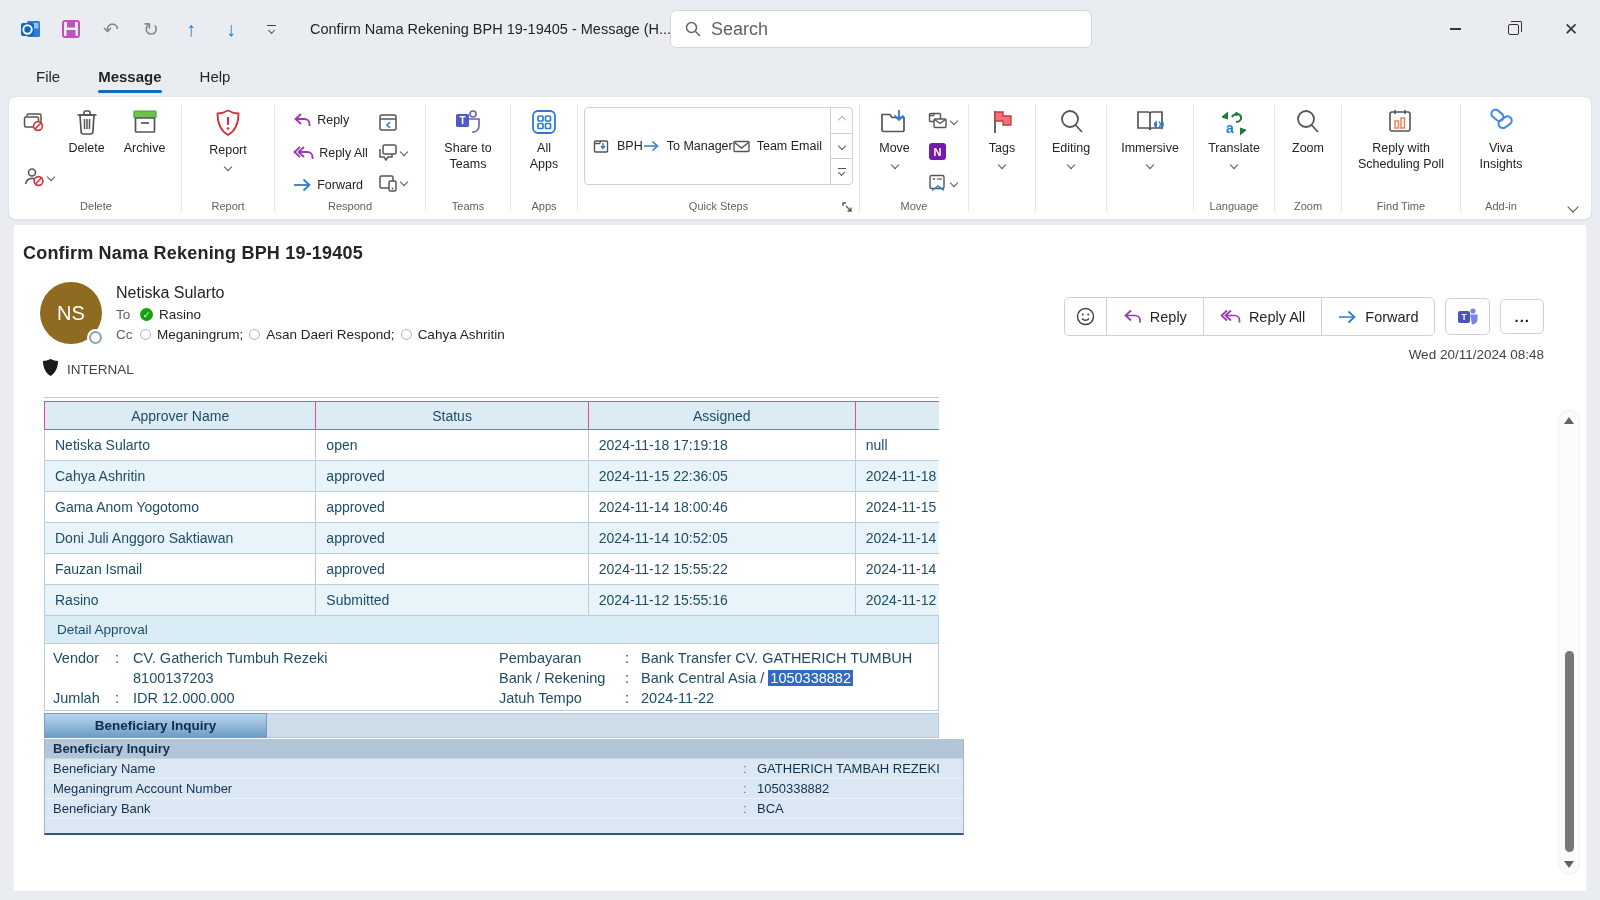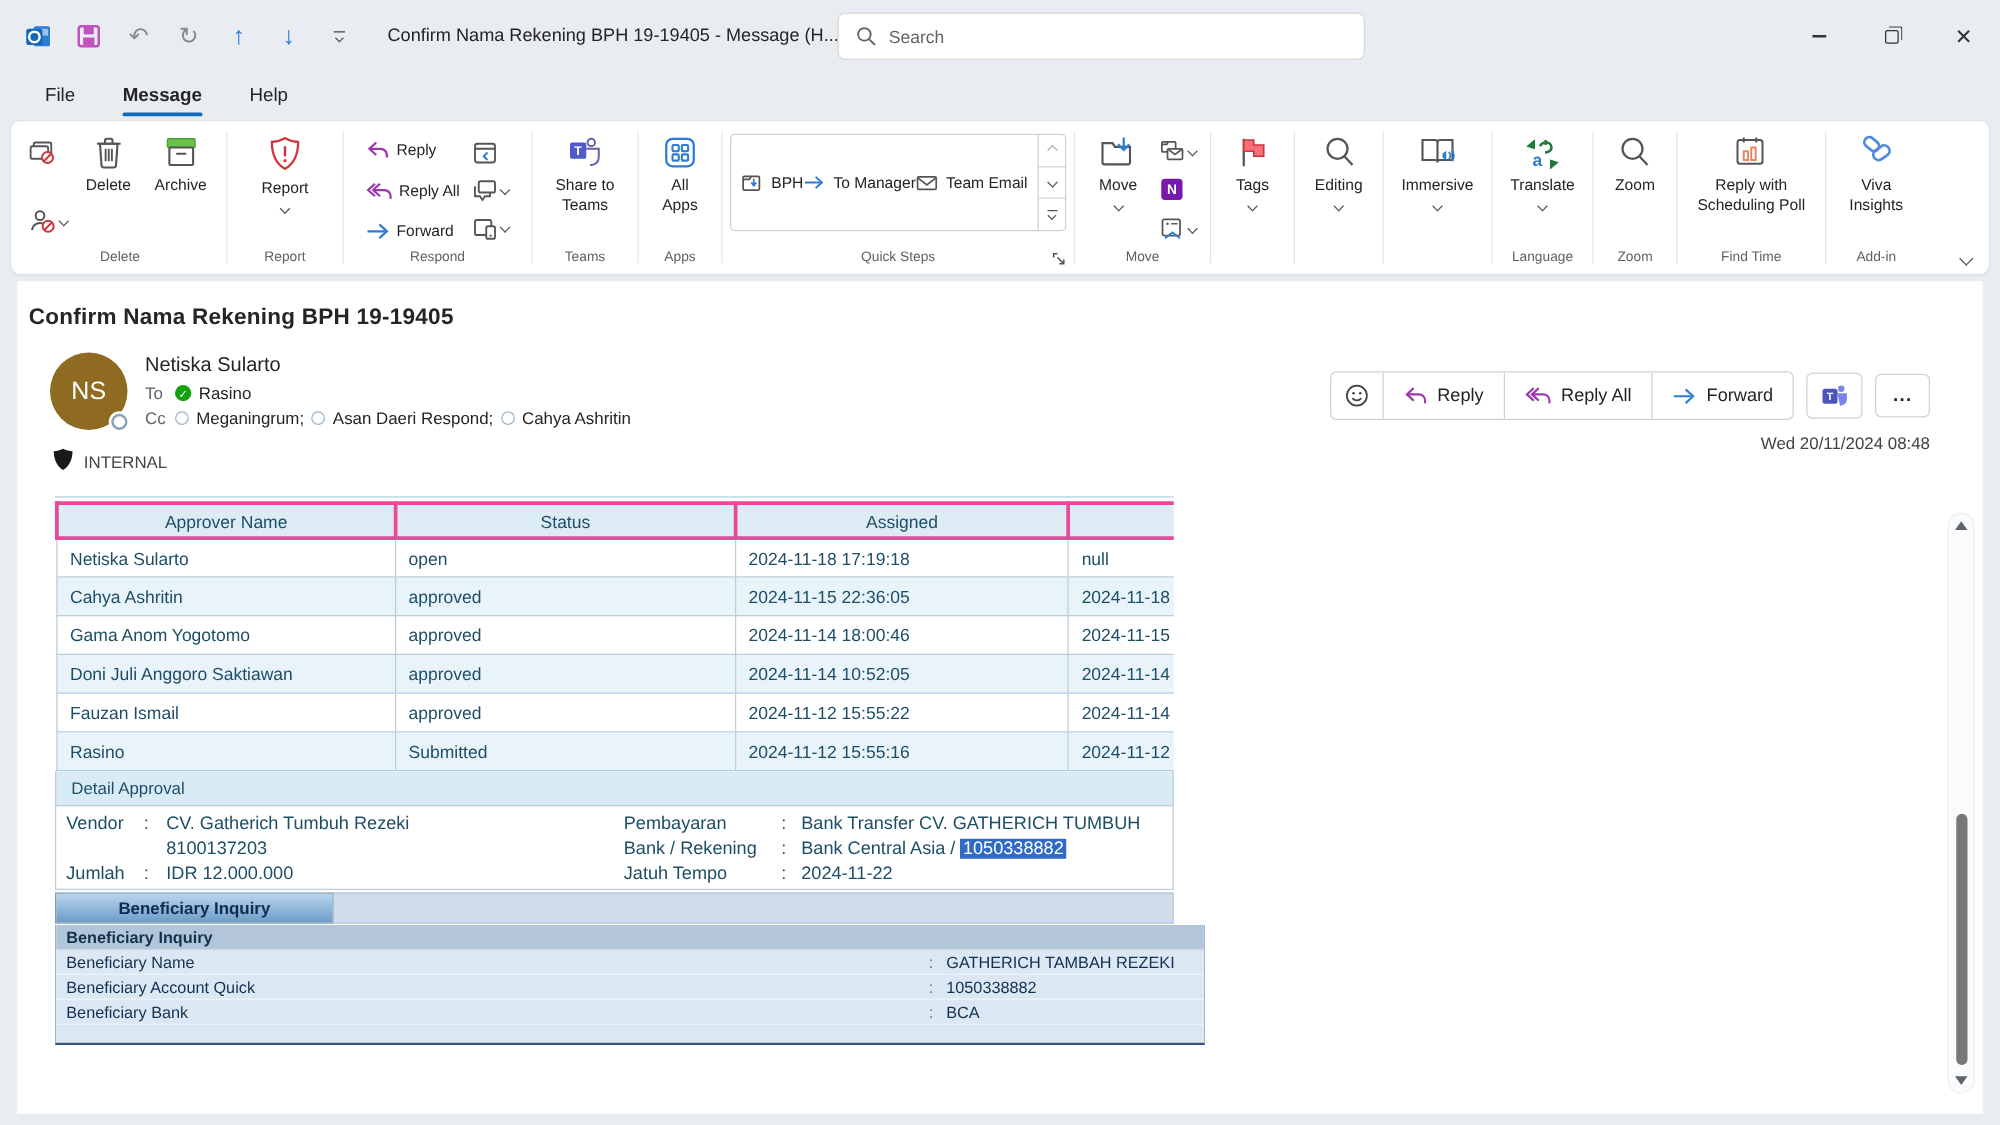--- a/index.html
+++ b/index.html
@@ -7,21 +7,21 @@
   body { font-family:"Liberation Sans", sans-serif; background:#e9edf1; color:#242424; }
 
   
   .titlebar { height:58px; display:flex; align-items:center; position:relative; }
   .qat { display:flex; align-items:center; gap:14px; padding-left:18px; }
   .qat .btn { width:26px; height:26px; display:flex; align-items:center; justify-content:center; border-radius:4px; }
   .arrow-glyph { font-size:20px; color:#2b7cd3; font-weight:400; }
   .undo-glyph { font-size:19px; color:#8a8a8a; }
   .title-text { margin-left:26px; font-size:14.5px; color:#242424; white-space:nowrap; }
   .searchbox { position:absolute; left:670px; top:10px; width:422px; height:38px; background:#fff; border:1px solid #d6d6d6; border-radius:6px; display:flex; align-items:center; gap:10px; padding:0 14px; color:#616161; }
-  .searchbox .ph { font-size:14px; color:#5f6368; }
+  .searchbox .ph { font-size:18px; color:#5f6368; }
   .winctl { position:absolute; right:0; top:0; height:58px; display:flex; }
   .winctl .wbtn { width:58px; height:100%; display:flex; align-items:center; justify-content:center; font-size:15px; color:#333; }
   .restore-sq { width:11px; height:11px; border:1.2px solid #333; border-radius:2px; position:relative; }
   .restore-sq:before { content:""; position:absolute; left:2px; top:-4px; width:10px; height:10px; border-top:1.2px solid #333; border-right:1.2px solid #333; border-radius:0 2px 0 0; }
   .min-line { width:11px; height:1.4px; background:#333; }
 
   
   .menubar { display:flex; gap:14px; padding:0 11px 0 24px; height:36px; align-items:center; }
   .mtab { font-size:15px; padding:4px 12px; color:#242424; position:relative; }
   .mtab.active { font-weight:700; }
@@ -69,21 +69,21 @@
   .actions { position:absolute; right:42px; top:72px; display:flex; align-items:center; gap:10px; }
   .actgrp { display:flex; border:1px solid #d1d1d1; border-radius:5px; overflow:hidden; background:#fff; }
   .act { display:flex; align-items:center; gap:8px; padding:9px 16px; font-size:14.5px; border-right:1px solid #d1d1d1; color:#242424; }
   .act:last-child { border-right:none; }
   .sqbtn { border:1px solid #d1d1d1; border-radius:5px; background:#fff; padding:8px 11px; display:flex; align-items:center; font-size:15px; color:#242424; }
   .datestamp { position:absolute; right:42px; top:122px; font-size:13.5px; color:#424242; }
 
   
   .tclip { margin:20px 0 0 30px; width:895px; overflow:hidden; border-top:1px solid #b9cedd; }
   table.approver { border-collapse:collapse; width:1140px; table-layout:fixed; margin-top:3px; color:#1d4e66; font-size:14px; }
-  table.approver th { background:#dcebf4; border:3px solid #ec4899; font-weight:400; height:28px; text-align:center; }
+  table.approver th { background:#dcebf4; border:1px solid #ec4899; font-weight:400; height:28px; text-align:center; }
   table.approver td { border:1px solid #b9cedd; height:31px; padding:0 10px; white-space:nowrap; }
   table.approver tr.alt td { background:#e8f3fa; }
   .detail-hdr { width:895px; margin-left:30px; background:#d9ecf5; border:1px solid #b9cedd; border-top:none; color:#1d4e66; font-size:13.5px; padding:6px 12px; }
   .detail-body { width:895px; margin-left:30px; border:1px solid #b9cedd; border-top:none; display:flex; color:#1d4e66; font-size:14.5px; padding:6px 0 4px 8px; }
   .dcol { display:grid; grid-template-columns:max-content 18px auto; row-gap:4px; align-content:start; }
   .dcol.left { width:446px; grid-template-columns:62px 18px auto; }
   .dcol.right { grid-template-columns:126px 16px auto; }
   .dcol .lab { white-space:nowrap; }
   .dcol .val { white-space:nowrap; }
   .hl { background:#316ac5; color:#fff; padding:0 2px; }
@@ -730,21 +730,21 @@
     <div class="ben-strip-rest"></div>
   </div>
   <div class="ben-table">
     <div class="ben-h">Beneficiary Inquiry</div>
     <div class="ben-row">
       <span class="bl">Beneficiary Name</span>
       <span class="bc">:</span>
       <span class="bv">GATHERICH TAMBAH REZEKI</span>
     </div>
     <div class="ben-row">
-      <span class="bl">Beneficiary Account Quick</span>
+      <span class="bl">Meganingrum Account Number</span>
       <span class="bc">:</span>
       <span class="bv">1050338882</span>
     </div>
     <div class="ben-row">
       <span class="bl">Beneficiary Bank</span>
       <span class="bc">:</span>
       <span class="bv">BCA</span>
     </div>
     <div class="ben-empty"></div>
   </div>

